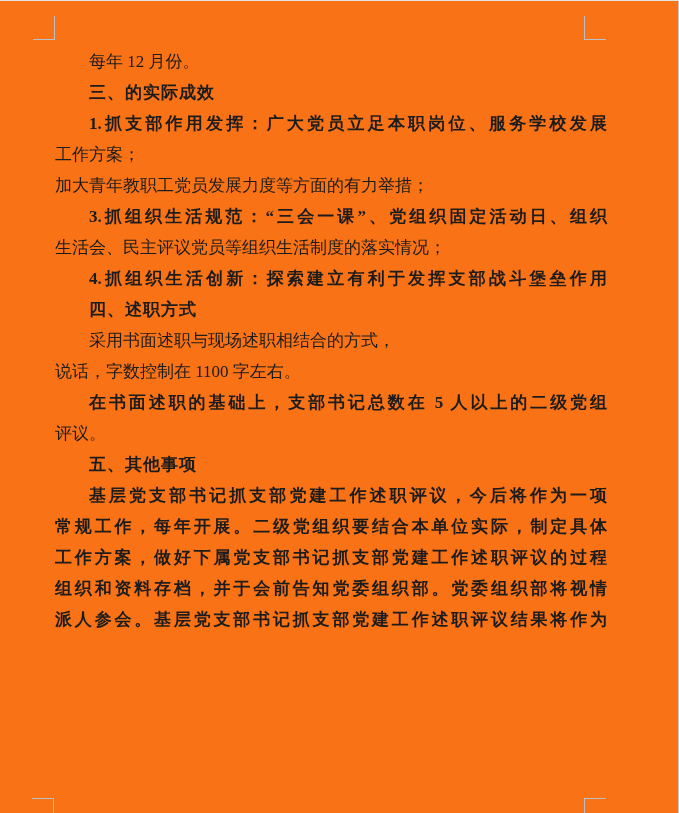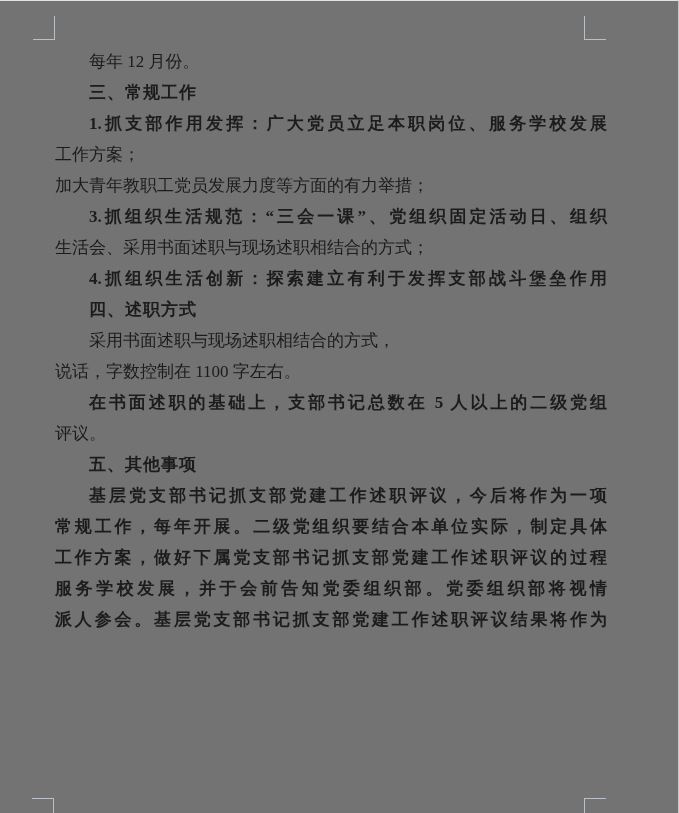--- a/index.html
+++ b/index.html
@@ -4,21 +4,21 @@
 <style>
   html, body {
     margin: 0;
     padding: 0;
     background: #ffffff;
   }
   #page {
     position: relative;
     width: 679px;
     height: 813px;
-    background: #737373;
+    background: #f97316;
     overflow: hidden;
     border-top: 1px solid #e2e2e2;
     border-right: 1px solid #c6c6c6;
     box-sizing: border-box;
     font-family: "Liberation Serif", "DejaVu Serif", serif;
   }
   
   .crop {
     position: absolute;
     width: 22px;
@@ -57,32 +57,32 @@
 <body>
 
 <div id="page">
   <div class="crop tl"></div>
   <div class="crop tr"></div>
   <div class="crop bl"></div>
   <div class="crop br"></div>
 
   <div id="text-block" style="color: rgb(28, 28, 28);">
       <div class="line indent">每年 12 月份。</div>
-      <div class="line indent bold">三、常规工作</div>
+      <div class="line indent bold">三、的实际成效</div>
       <div class="line indent justify">1.抓支部作用发挥：广大党员立足本职岗位、服务学校发展</div>
       <div class="line">工作方案；</div>
       <div class="line">加大青年教职工党员发展力度等方面的有力举措；</div>
       <div class="line indent justify">3.抓组织生活规范：“三会一课”、党组织固定活动日、组织</div>
-      <div class="line">生活会、采用书面述职与现场述职相结合的方式；</div>
+      <div class="line">生活会、民主评议党员等组织生活制度的落实情况；</div>
       <div class="line indent justify">4.抓组织生活创新：探索建立有利于发挥支部战斗堡垒作用</div>
       <div class="line indent bold">四、述职方式</div>
       <div class="line indent">采用书面述职与现场述职相结合的方式，</div>
       <div class="line">说话，字数控制在 1100 字左右。</div>
       <div class="line indent justify">在书面述职的基础上，支部书记总数在 5 人以上的二级党组</div>
       <div class="line">评议。</div>
       <div class="line indent bold">五、其他事项</div>
       <div class="line indent justify">基层党支部书记抓支部党建工作述职评议，今后将作为一项</div>
       <div class="line justify">常规工作，每年开展。二级党组织要结合本单位实际，制定具体</div>
       <div class="line justify">工作方案，做好下属党支部书记抓支部党建工作述职评议的过程</div>
-      <div class="line justify">服务学校发展，并于会前告知党委组织部。党委组织部将视情</div>
+      <div class="line justify">组织和资料存档，并于会前告知党委组织部。党委组织部将视情</div>
       <div class="line justify">派人参会。基层党支部书记抓支部党建工作述职评议结果将作为</div>
     </div>
 </div>
 
 </body></html>

